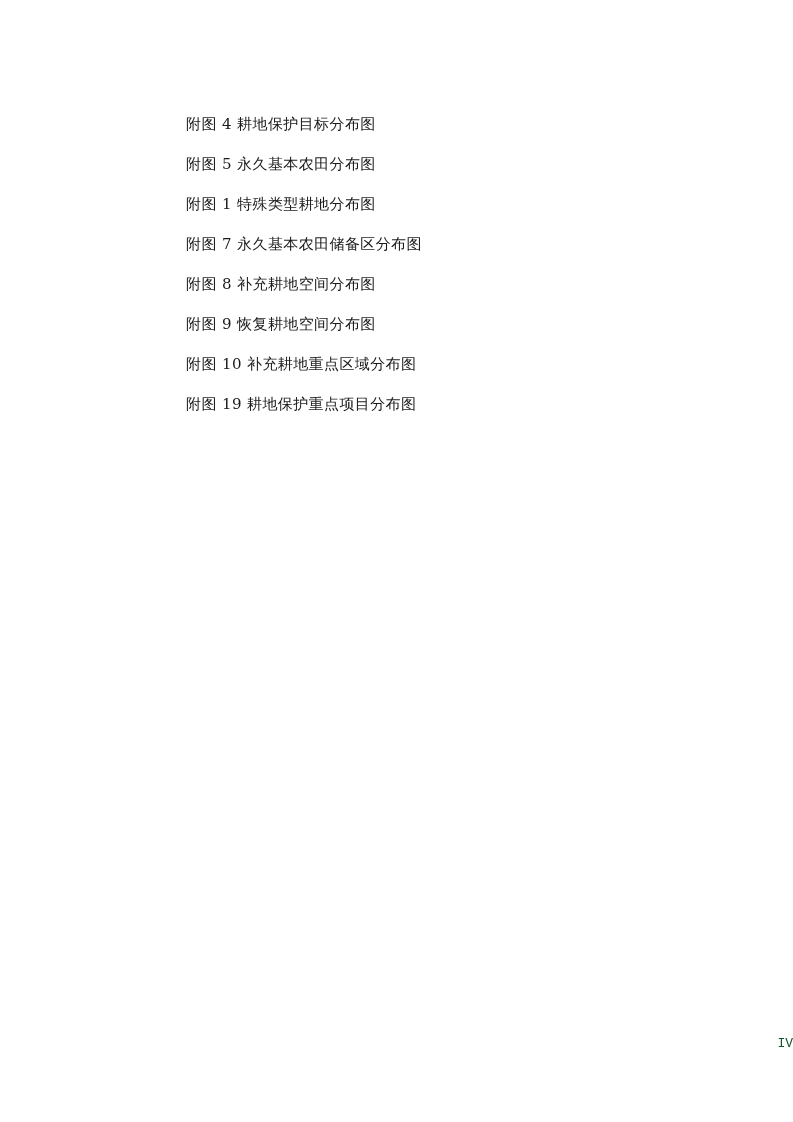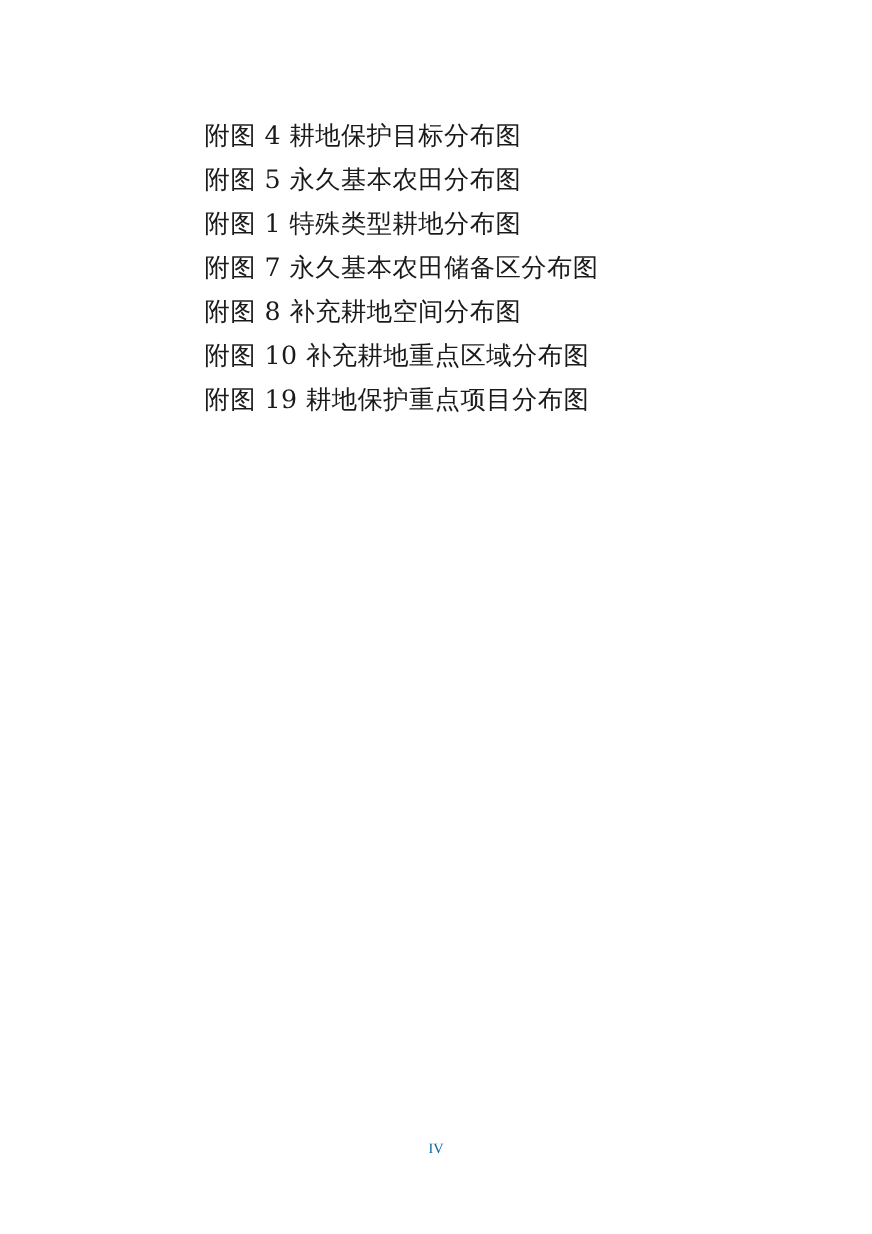--- a/index.html
+++ b/index.html
@@ -23,45 +23,46 @@
     height: 1122px;
     box-sizing: border-box;
   }
   .content {
     position: absolute;
     left: 186px;
     top: 104px;
     width: 480px;
   }
   .toc-line {
-    font-size: 23px;
+    font-size: 15px;
     line-height: 40px;
     letter-spacing: 0.4px;
     white-space: nowrap;
     color: #1a1a1a;
   }
   .footer-page-number {
     position: absolute;
     left: 0;
     right: 0;
     top: 1036px;
-    text-align: center;
+    text-align: right;
     font-size: 13px;
-    font-family: Liberation Serif, serif;
-    color: #0369a1;
+    font-family: Liberation Mono, monospace;
+    color: #14532d;
   }
 </style>
 </head>
 <body>
 
 <div class="page">
   <div class="content">
     <div class="toc-line">附图 4 耕地保护目标分布图</div>
     <div class="toc-line">附图 5 永久基本农田分布图</div>
     <div class="toc-line">附图 1 特殊类型耕地分布图</div>
     <div class="toc-line">附图 7 永久基本农田储备区分布图</div>
     <div class="toc-line">附图 8 补充耕地空间分布图</div>
+    <div class="toc-line">附图 9 恢复耕地空间分布图</div>
     <div class="toc-line">附图 10 补充耕地重点区域分布图</div>
     <div class="toc-line">附图 19 耕地保护重点项目分布图</div>
   </div>
 
   <div class="footer-page-number">IV</div>
 </div>
 
 </body></html>

